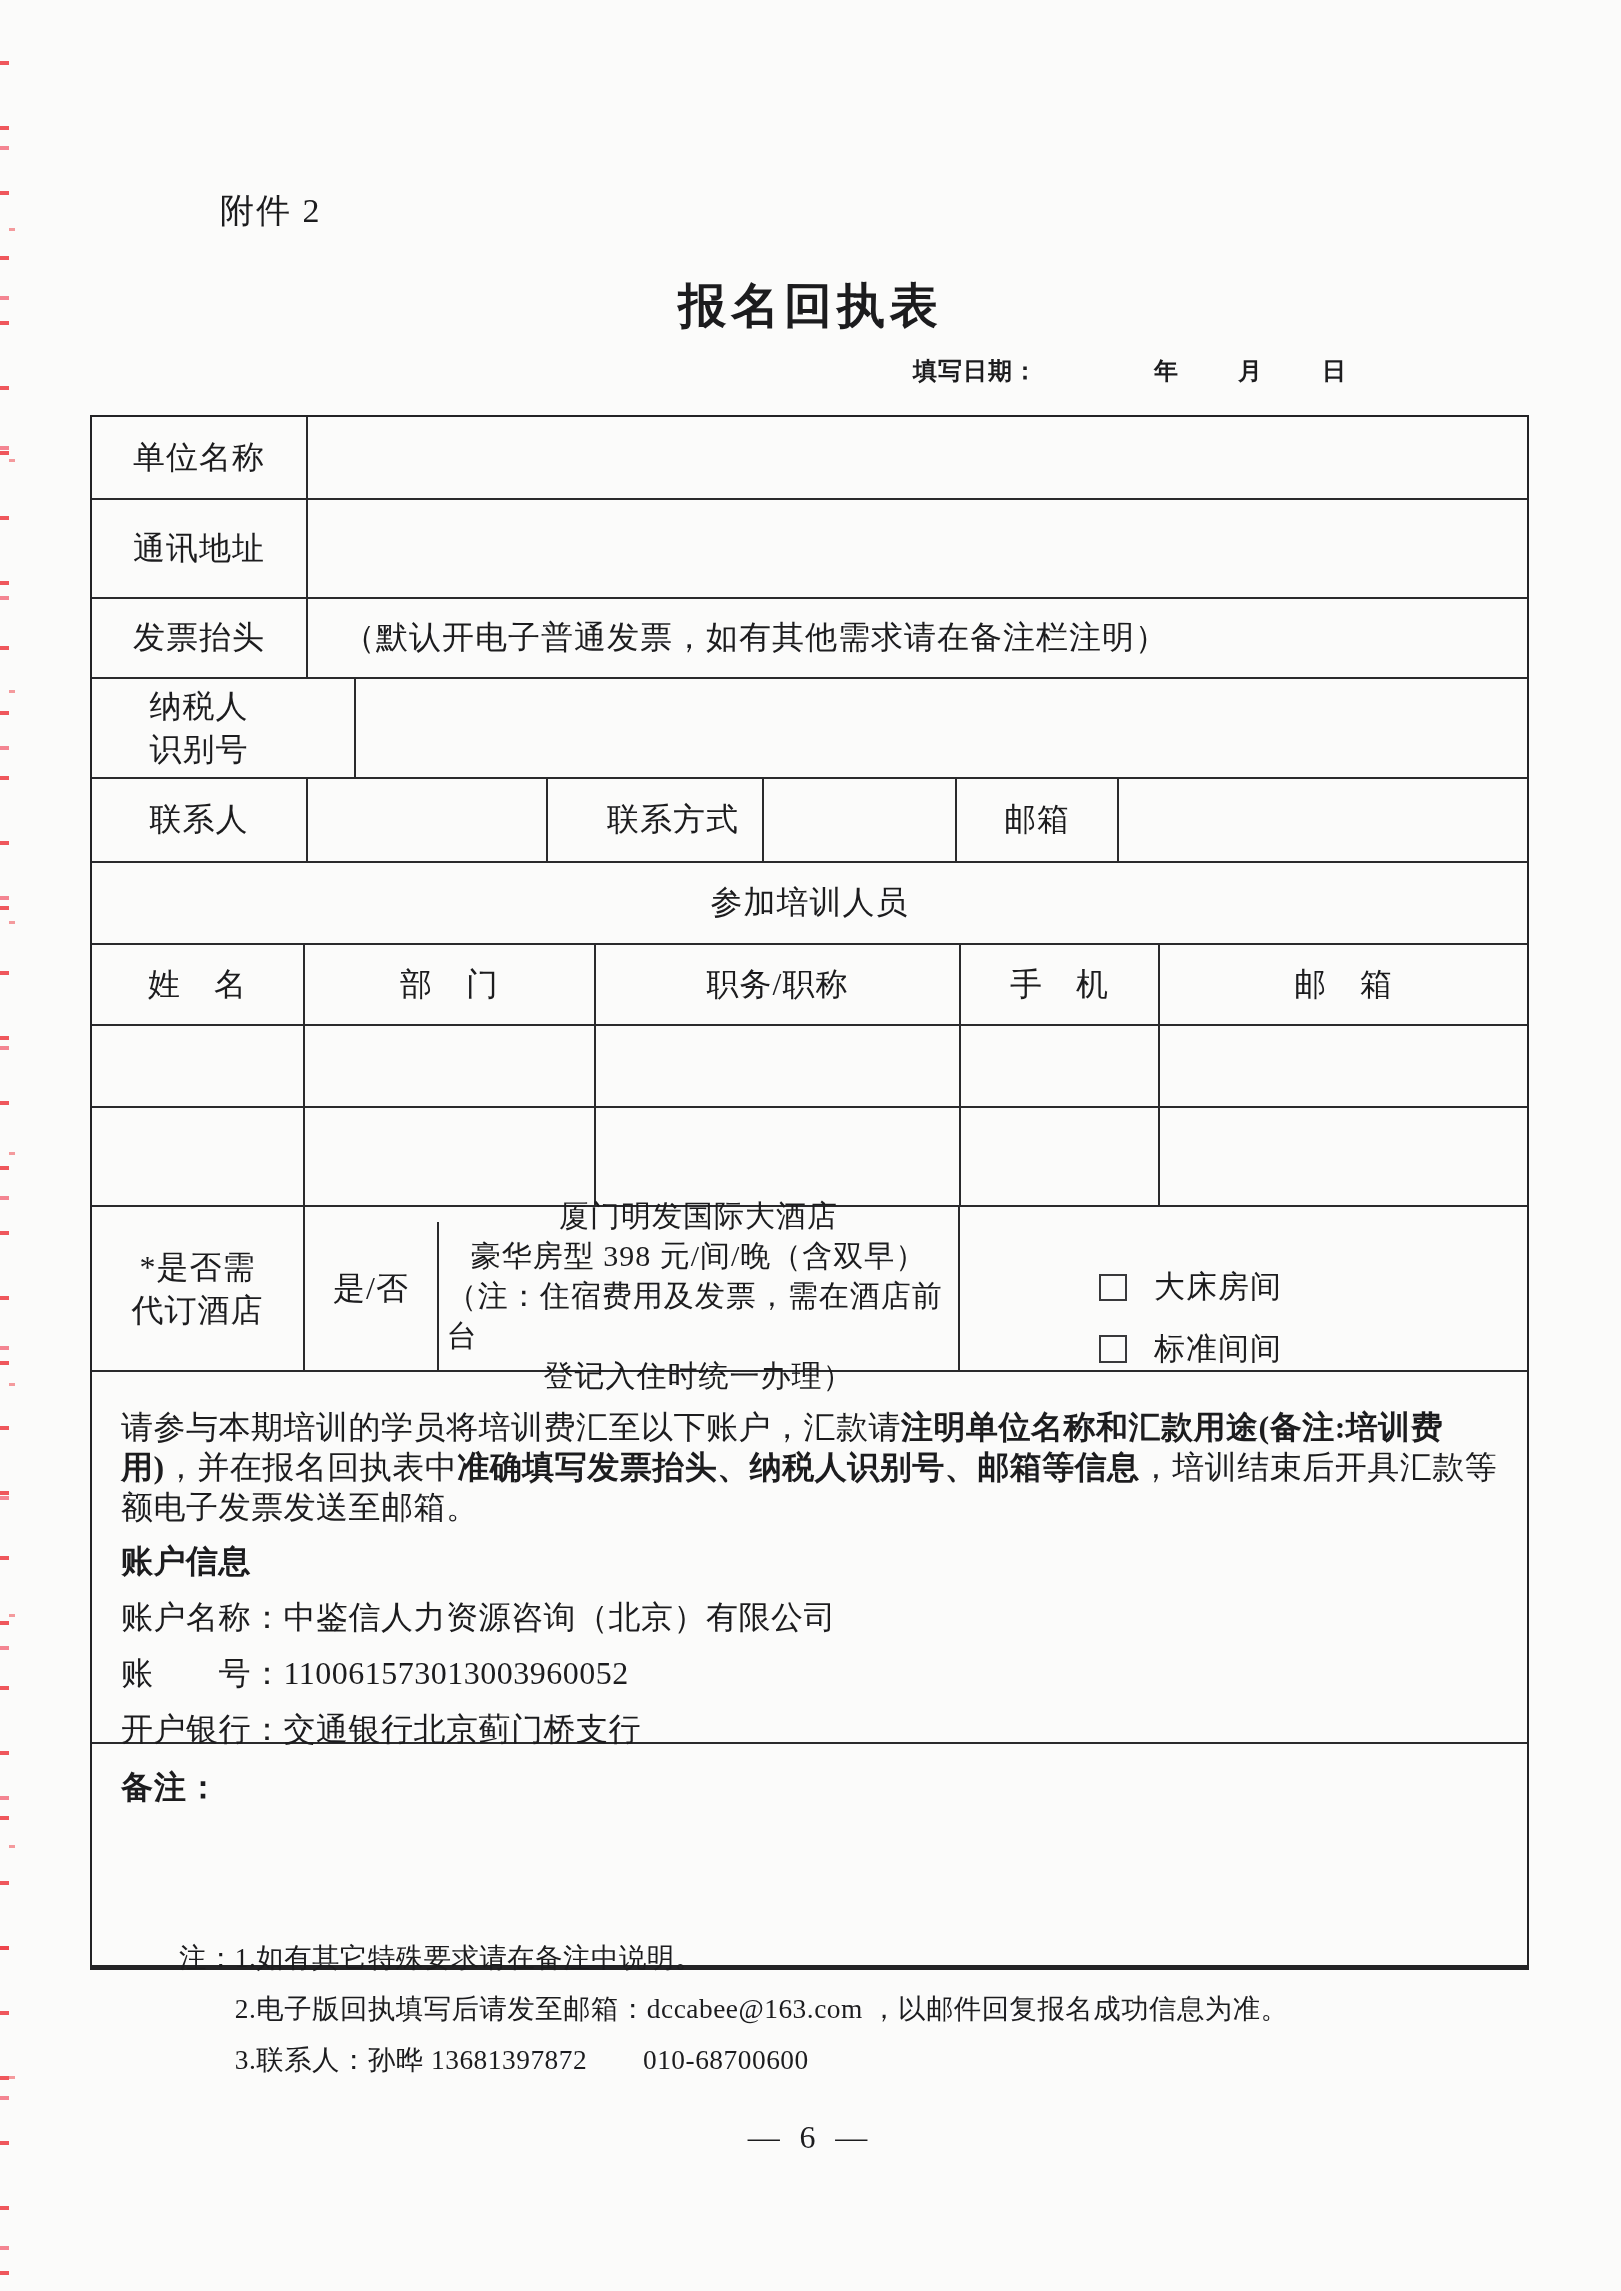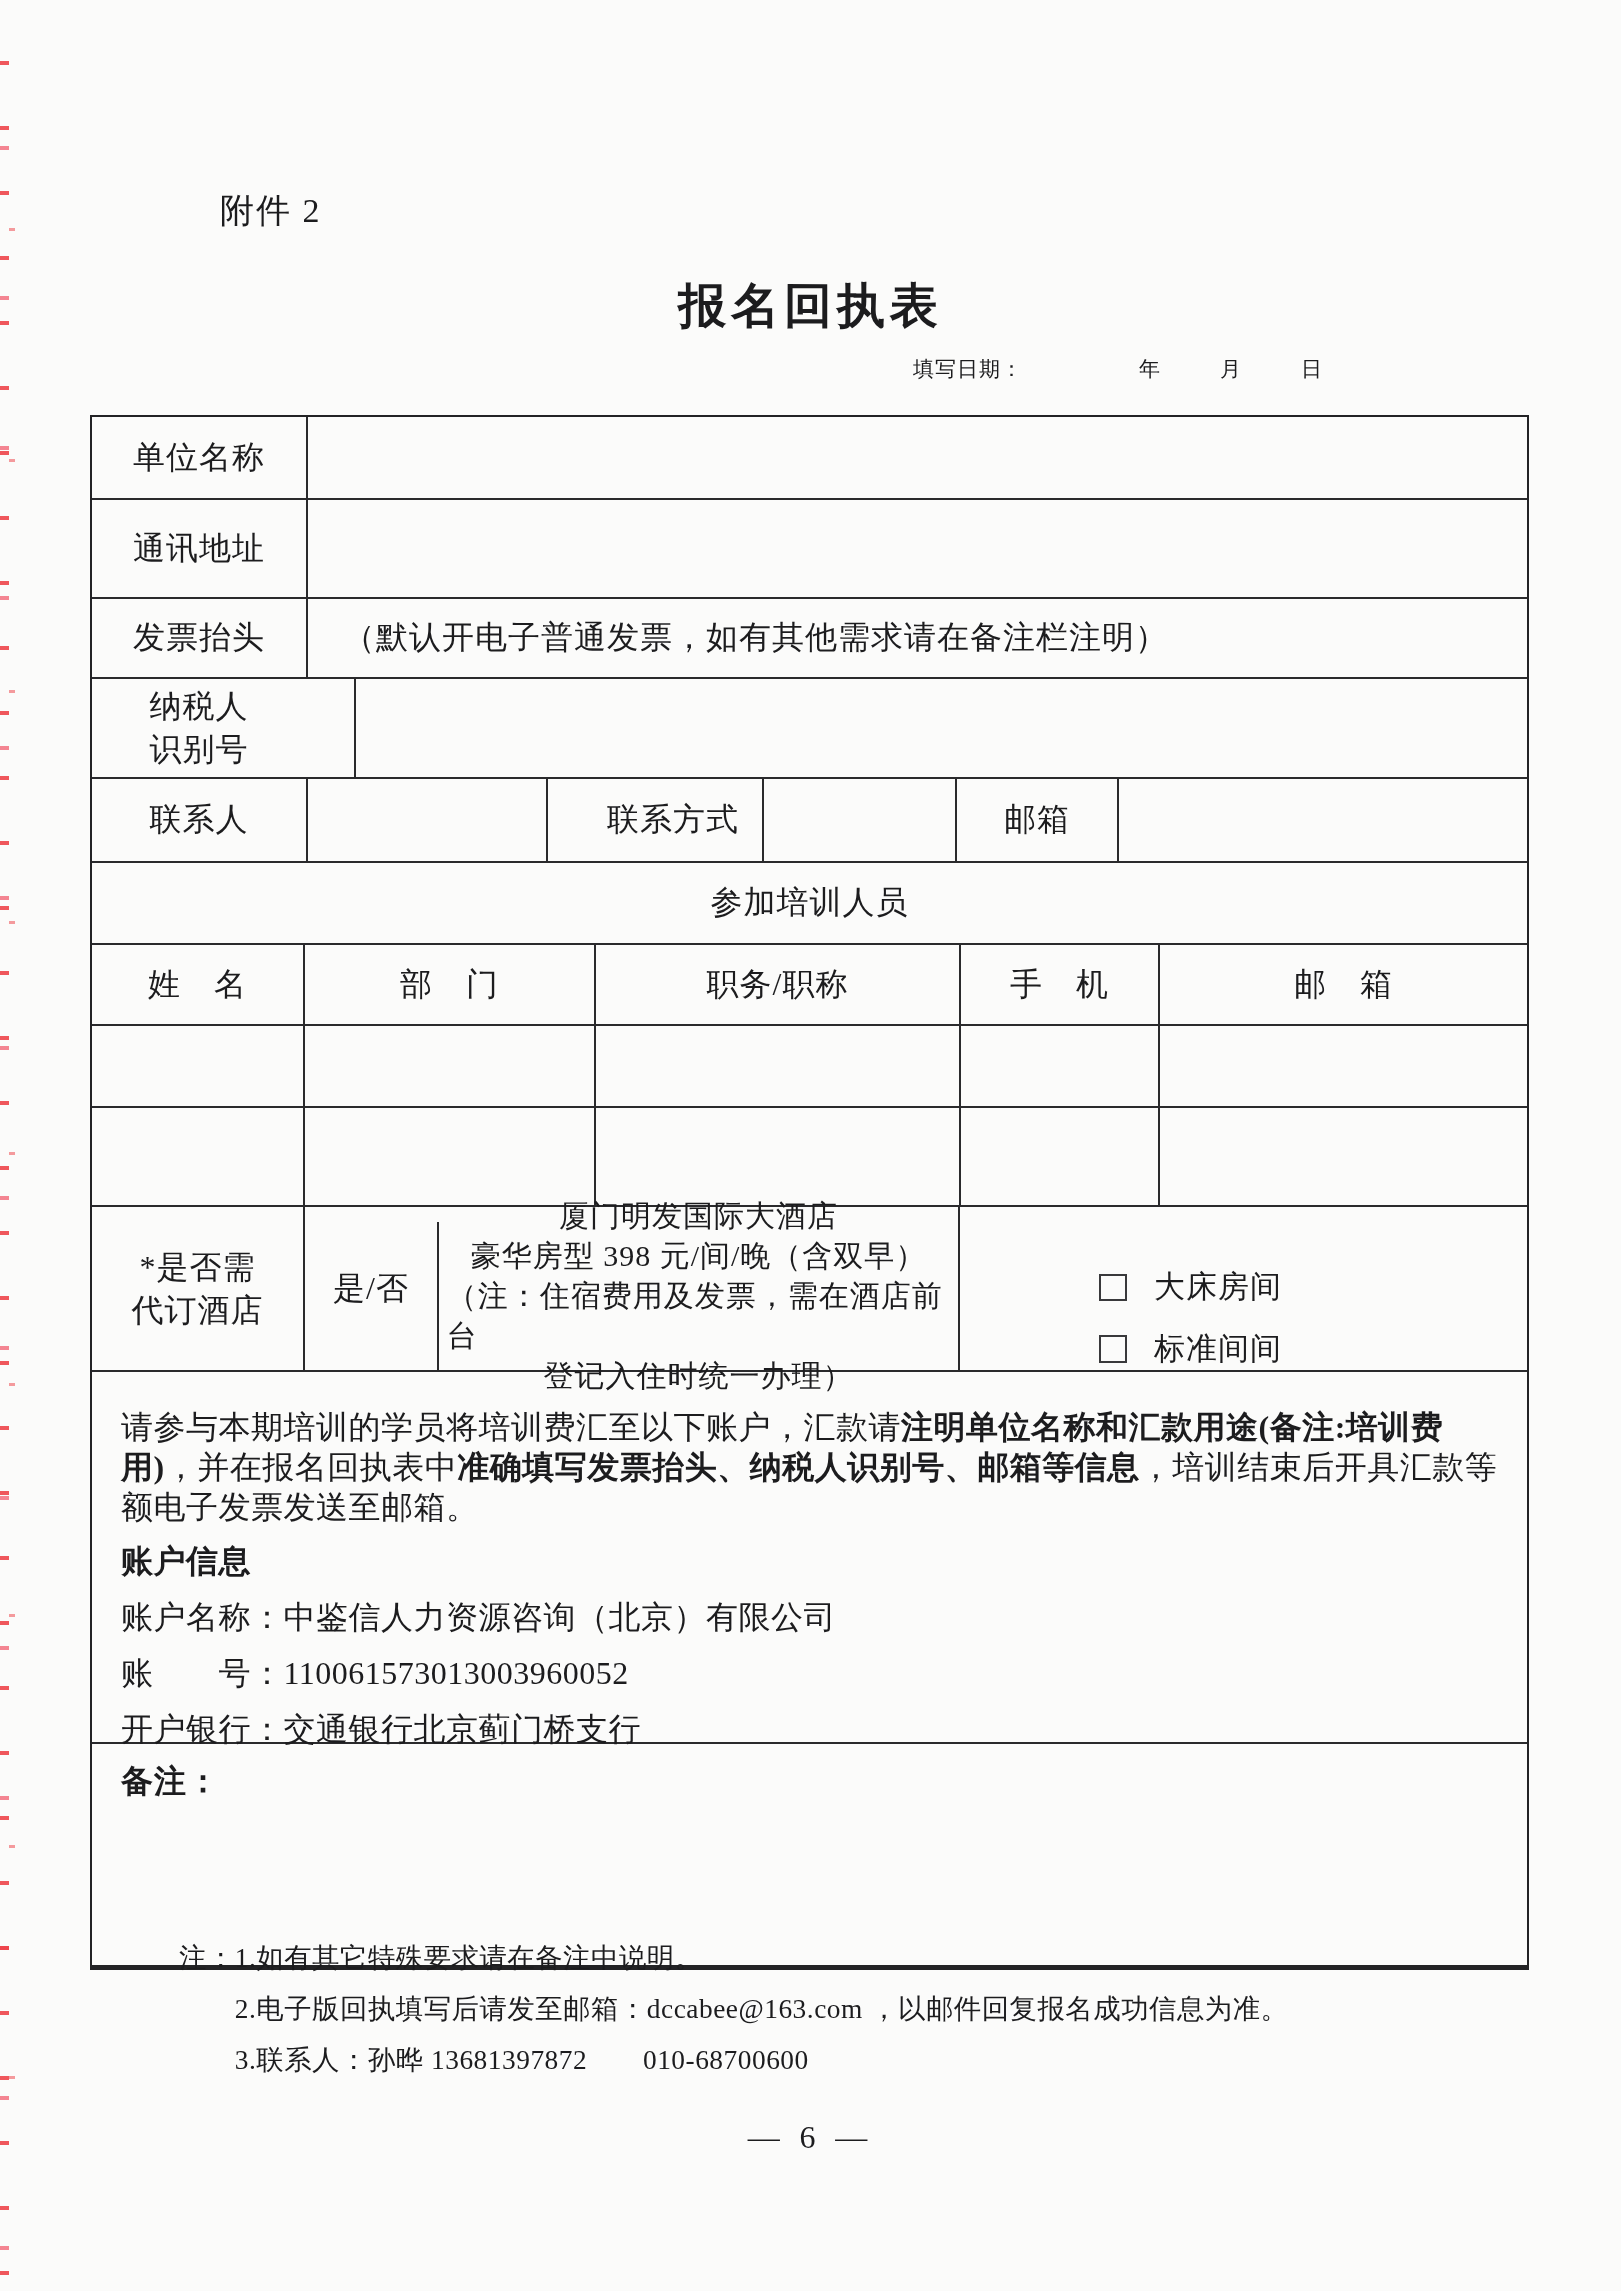--- a/index.html
+++ b/index.html
@@ -31,21 +31,21 @@
   .attachment{
     position:absolute;left:220px;top:188px;
     font-size:34px;letter-spacing:2px;
   }
   .title{
     position:absolute;left:0;top:274px;width:1621px;margin:0;
     text-align:center;font-size:48px;font-weight:600;letter-spacing:4.9px;
   }
   .date-line{
     position:absolute;left:913px;top:355px;
-    font-size:21px;font-weight:400;letter-spacing:1px;
+    font-size:24px;font-weight:700;letter-spacing:1px;
     display:flex;align-items:baseline;
   }
   .date-line .dy{margin-left:116px;}
   .date-line .dm{margin-left:59px;}
   .date-line .dd{margin-left:59px;}
 
   
   .form-table{
     position:absolute;left:90px;top:415px;width:1439px;
     border:2.9px solid #232325;border-bottom-width:5.9px;
@@ -90,21 +90,21 @@
     display:block;text-align:left;
     padding:35px 22px 0 29px;
     font-size:32px;line-height:40px;letter-spacing:0.5px;
   }
   .pay-cell .b{font-weight:bold;}
   .account-lines{line-height:56px;margin-top:5.9px;}
   .account-lines .b{font-weight:bold;}
 
   .remark-cell{
     align-items:flex-start;justify-content:flex-start;
-    padding:16px 0 0 29px;font-weight:600;
+    padding:22px 0 0 29px;font-weight:600;
   }
 
   .notes{
     position:absolute;left:179px;top:1933px;
     font-size:27.4px;line-height:51px;letter-spacing:0.5px;
     display:flex;align-items:flex-start;
   }
   .notes-prefix{flex:0 0 auto;}
   .notes-items{flex:0 0 auto;}
 

